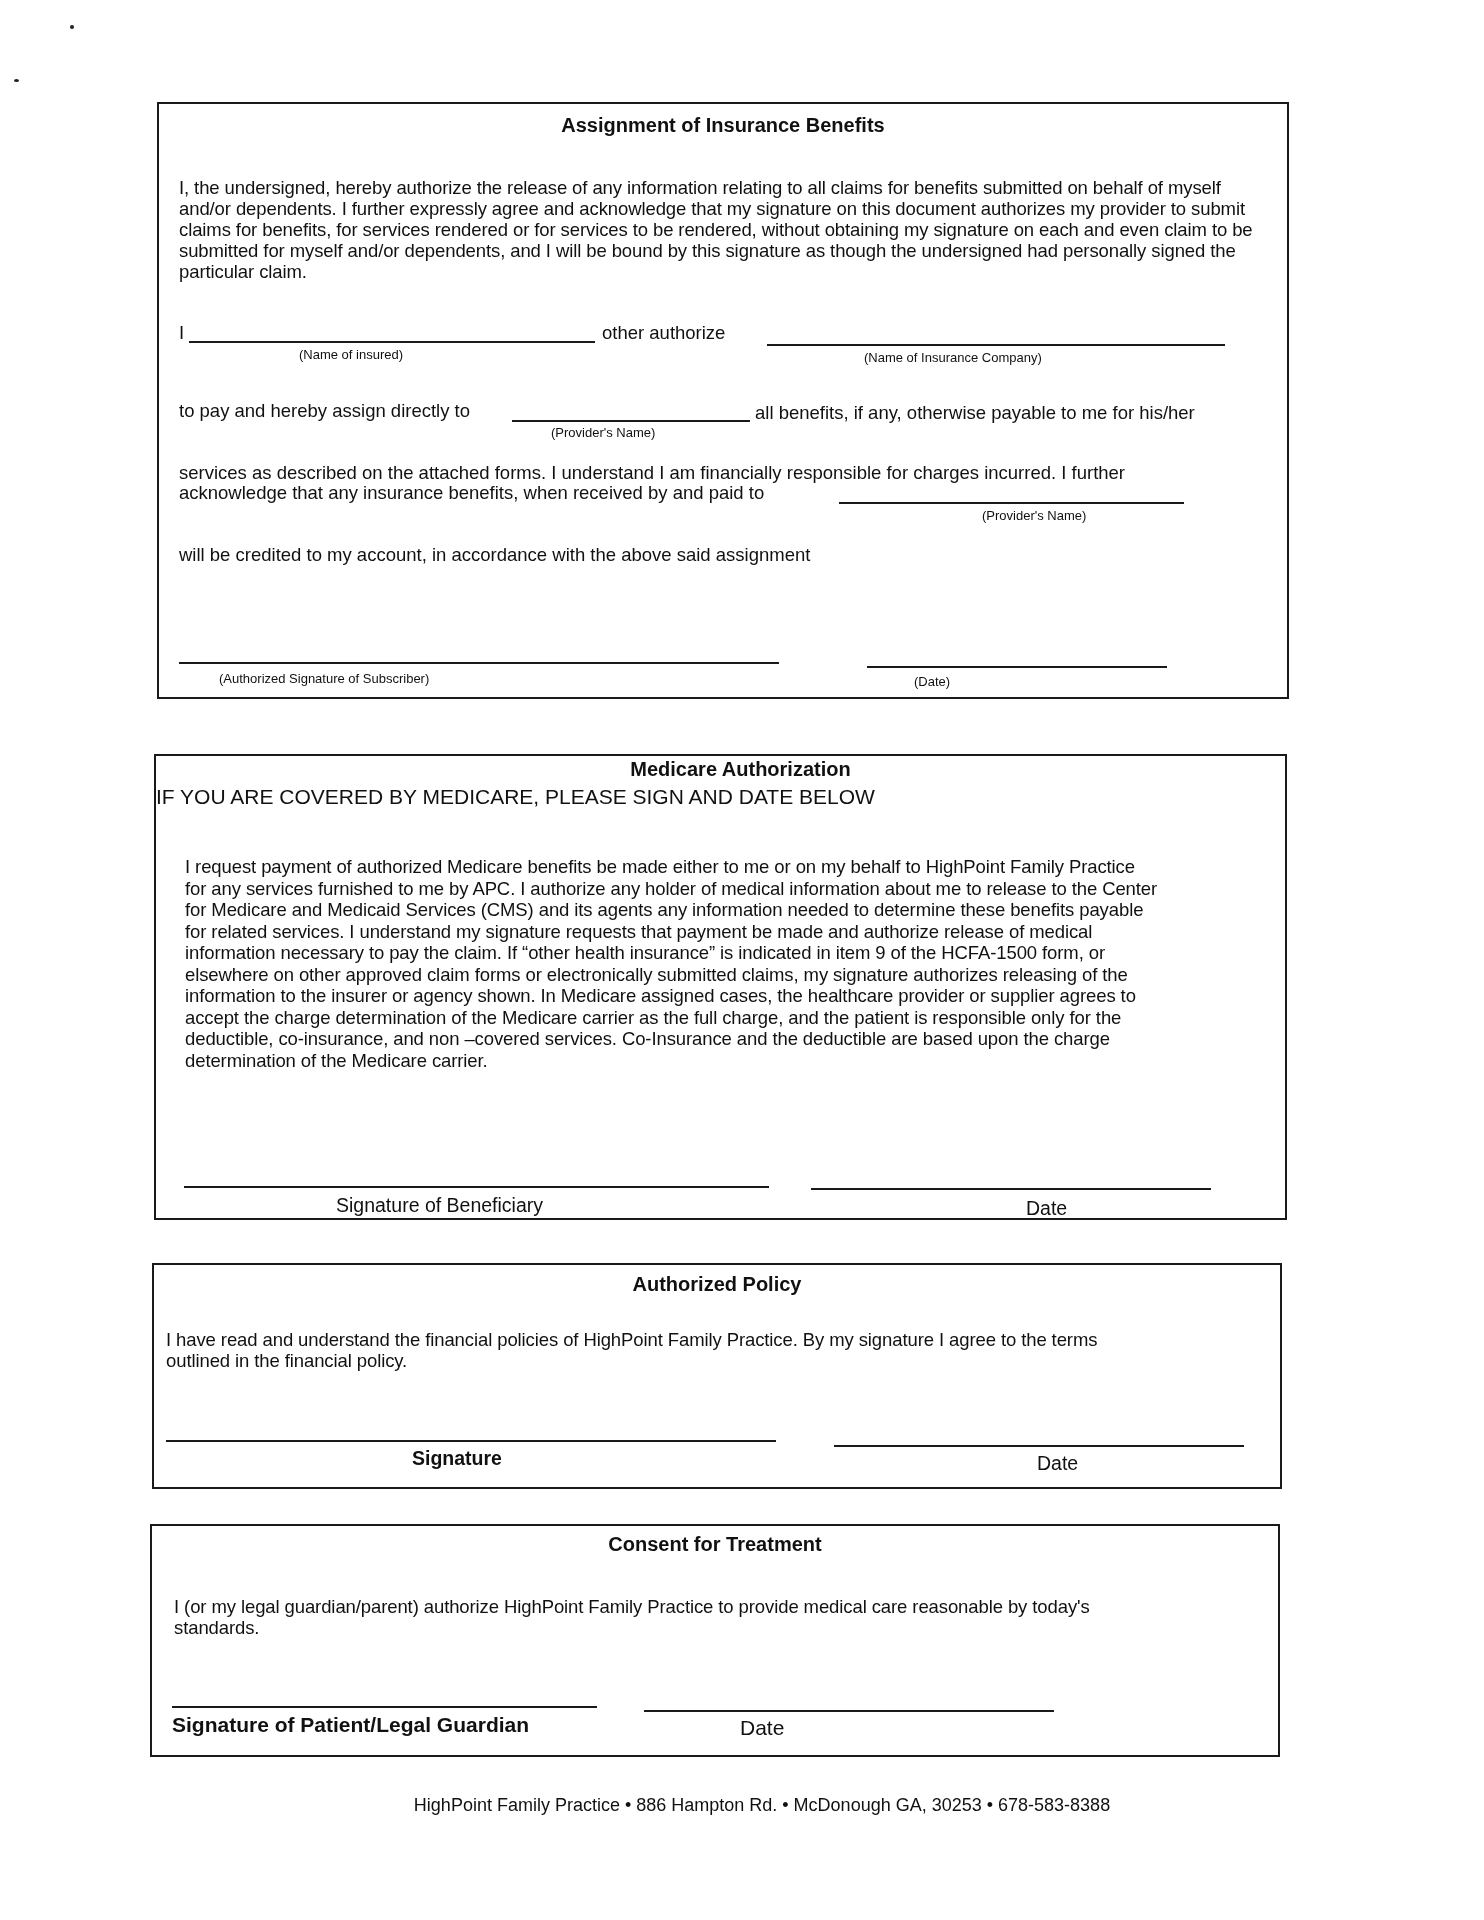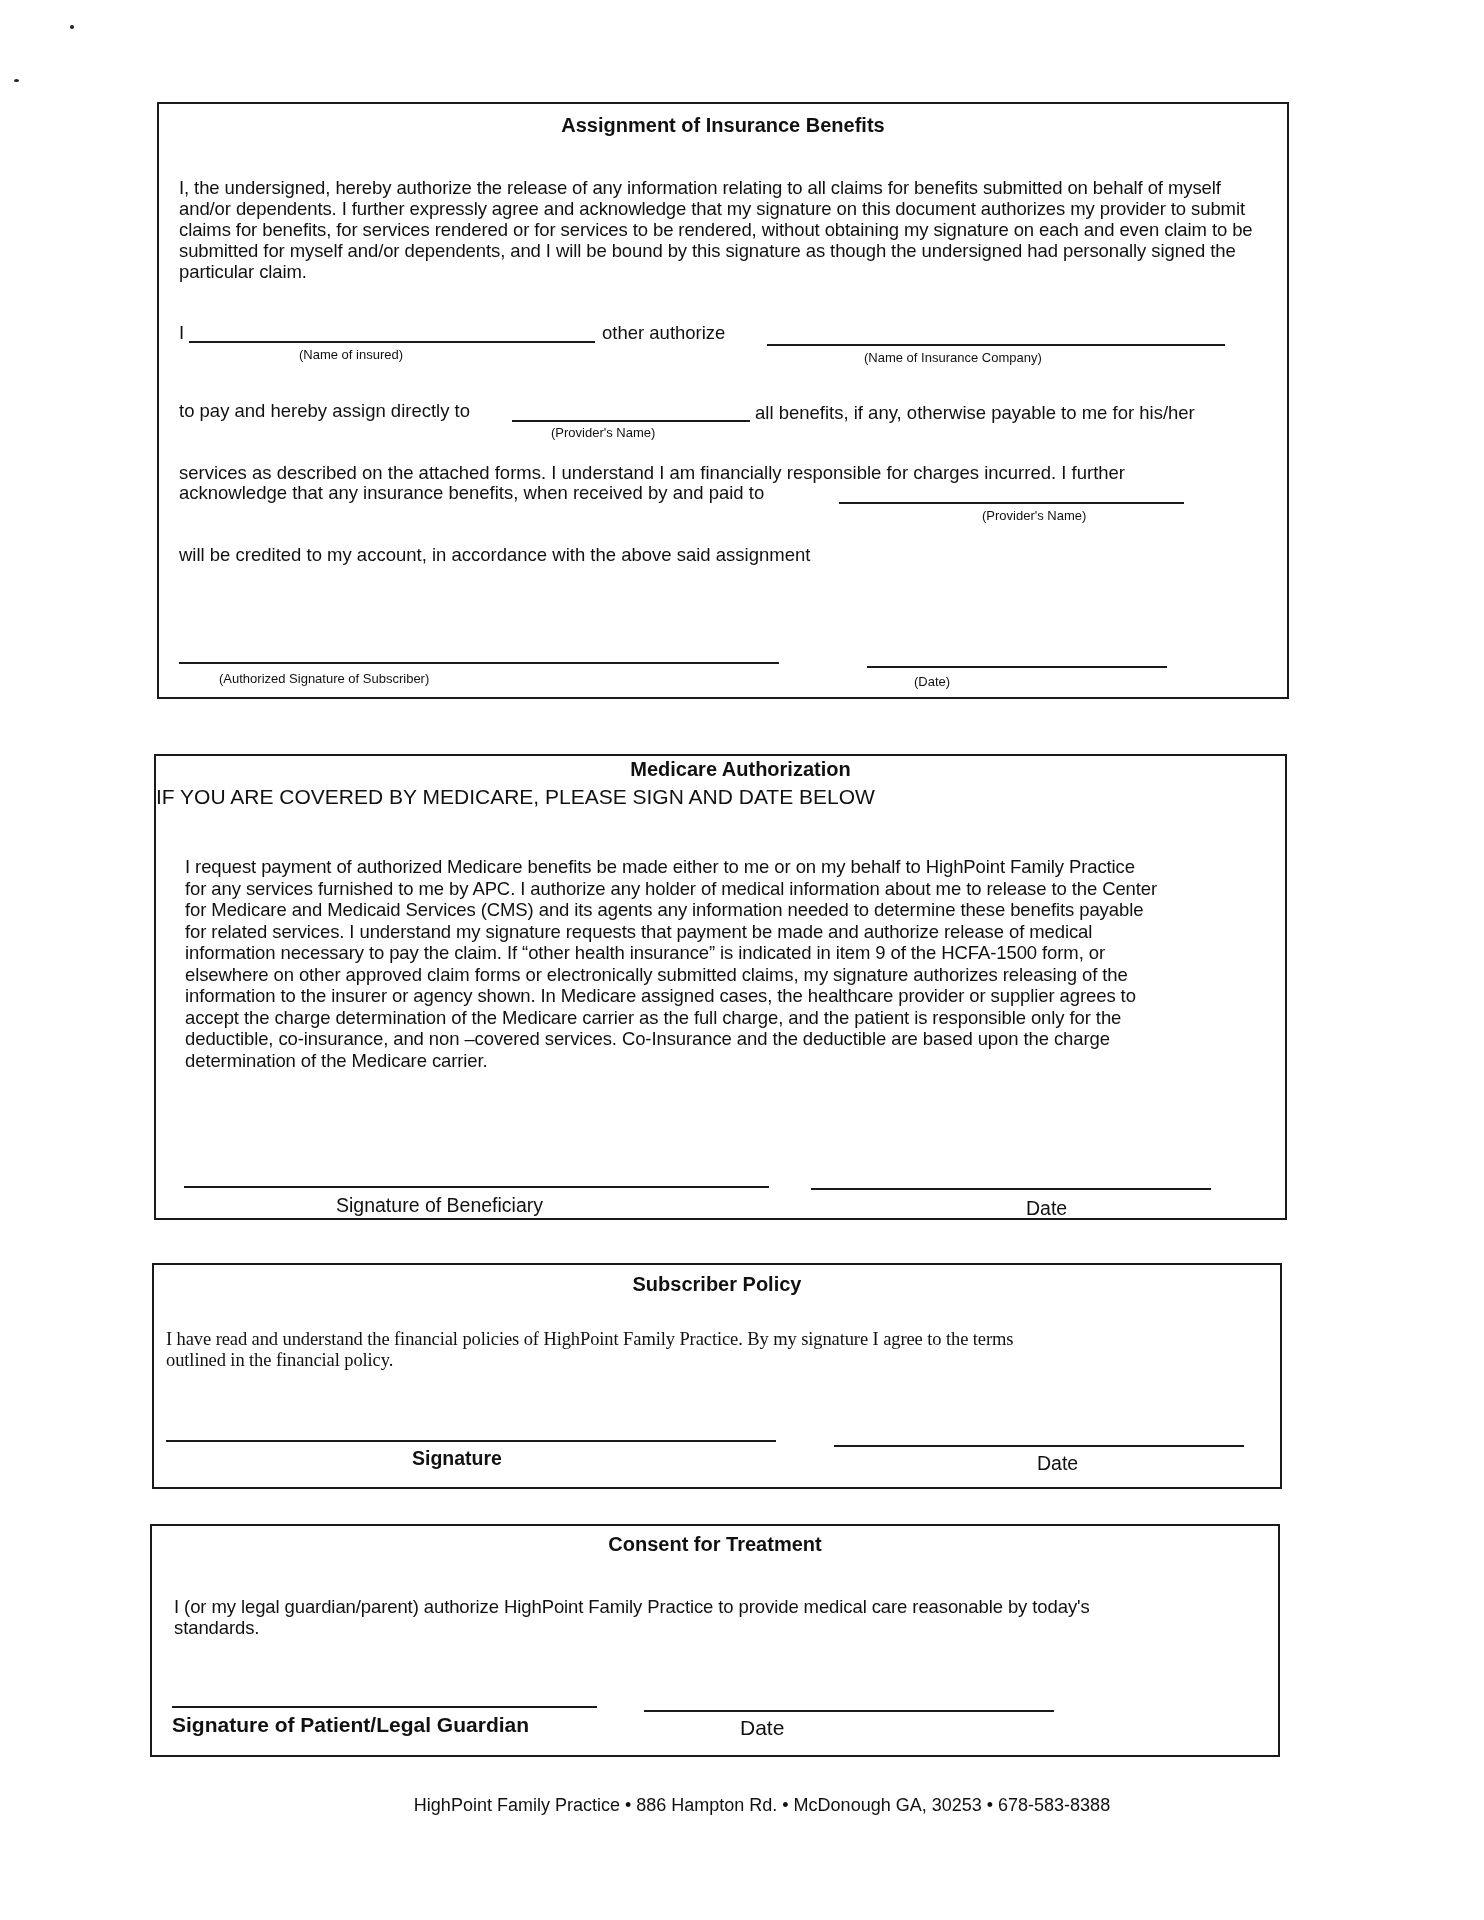--- a/index.html
+++ b/index.html
@@ -87,22 +87,22 @@
     <div>determination of the Medicare carrier.</div>
   </div>
 
   <div class="blank" style="left:28px; top:430px; width:585px;"></div>
   <span class="siglabel" style="left:180px; top:438px;">Signature of Beneficiary</span>
   <div class="blank" style="left:655px; top:432px; width:400px;"></div>
   <span class="siglabel" style="left:870px; top:441px;">Date</span>
 </section>
 
 <section class="box" style="left:152px; top:1263px; width:1130px; height:226px;">
-  <div class="title" style="top:8px;">Subscriber Policy</div>
-  <div class="para" style="left:12px; top:64px; width:1110px;font-family:Liberation Serif, serif;">
+  <div class="title" style="top:8px;">Authorized Policy</div>
+  <div class="para" style="left:12px; top:64px; width:1110px;">
     <div>I have read and understand the financial policies of HighPoint Family Practice. By my signature I agree to the terms</div>
     <div>outlined in the financial policy.</div>
   </div>
   <div class="blank" style="left:12px; top:175px; width:610px;"></div>
   <span class="siglabel" style="left:258px; top:182px;font-weight:bold;">Signature</span>
   <div class="blank" style="left:680px; top:180px; width:410px;"></div>
   <span class="siglabel" style="left:883px; top:187px;">Date</span>
 </section>
 
 <section class="box" style="left:150px; top:1524px; width:1130px; height:233px;">

